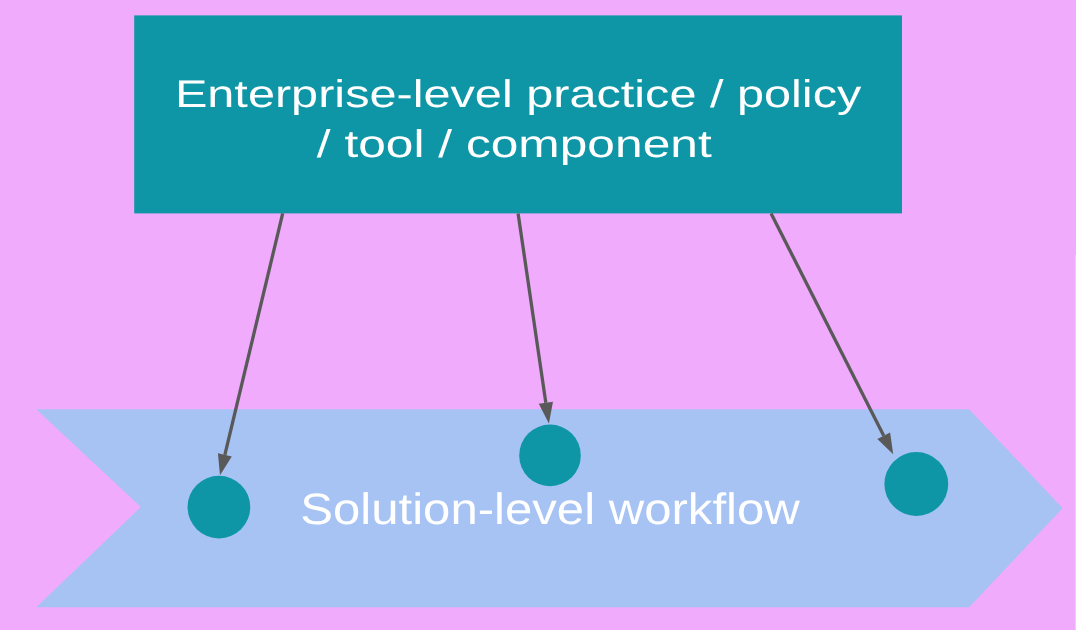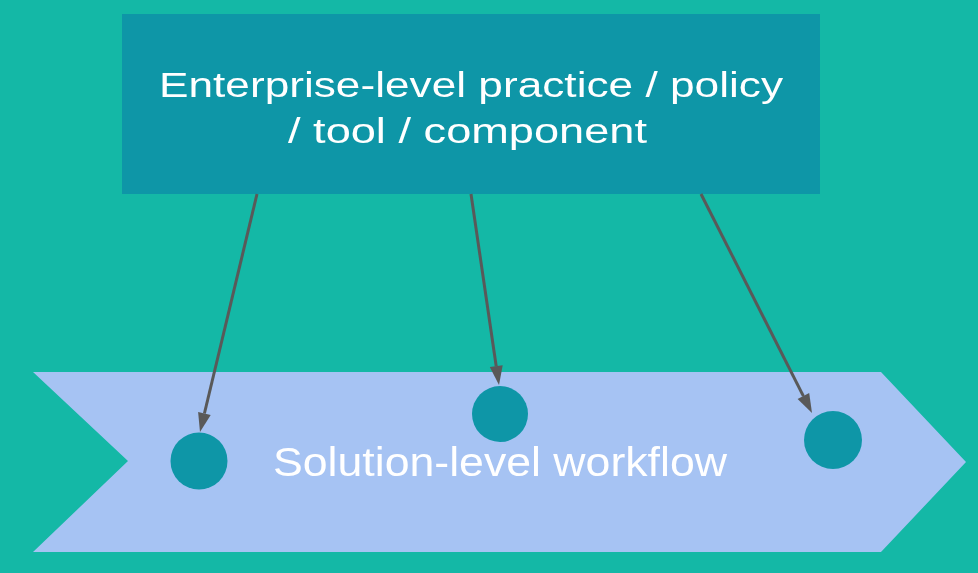--- a/index.html
+++ b/index.html
@@ -4,21 +4,21 @@
 <style>
   html, body {
     margin: 0;
     padding: 0;
     background: #ffffff;
   }
   .canvas {
     position: relative;
     width: 978px;
     height: 573px;
-    background: #14b8a6;
+    background: #f0abfc;
     overflow: hidden;
   }
   svg {
     display: block;
   }
   .diagram-text {
     font-family: "Liberation Sans", "DejaVu Sans", sans-serif;
     font-weight: 400;
   }
   .box-title {

